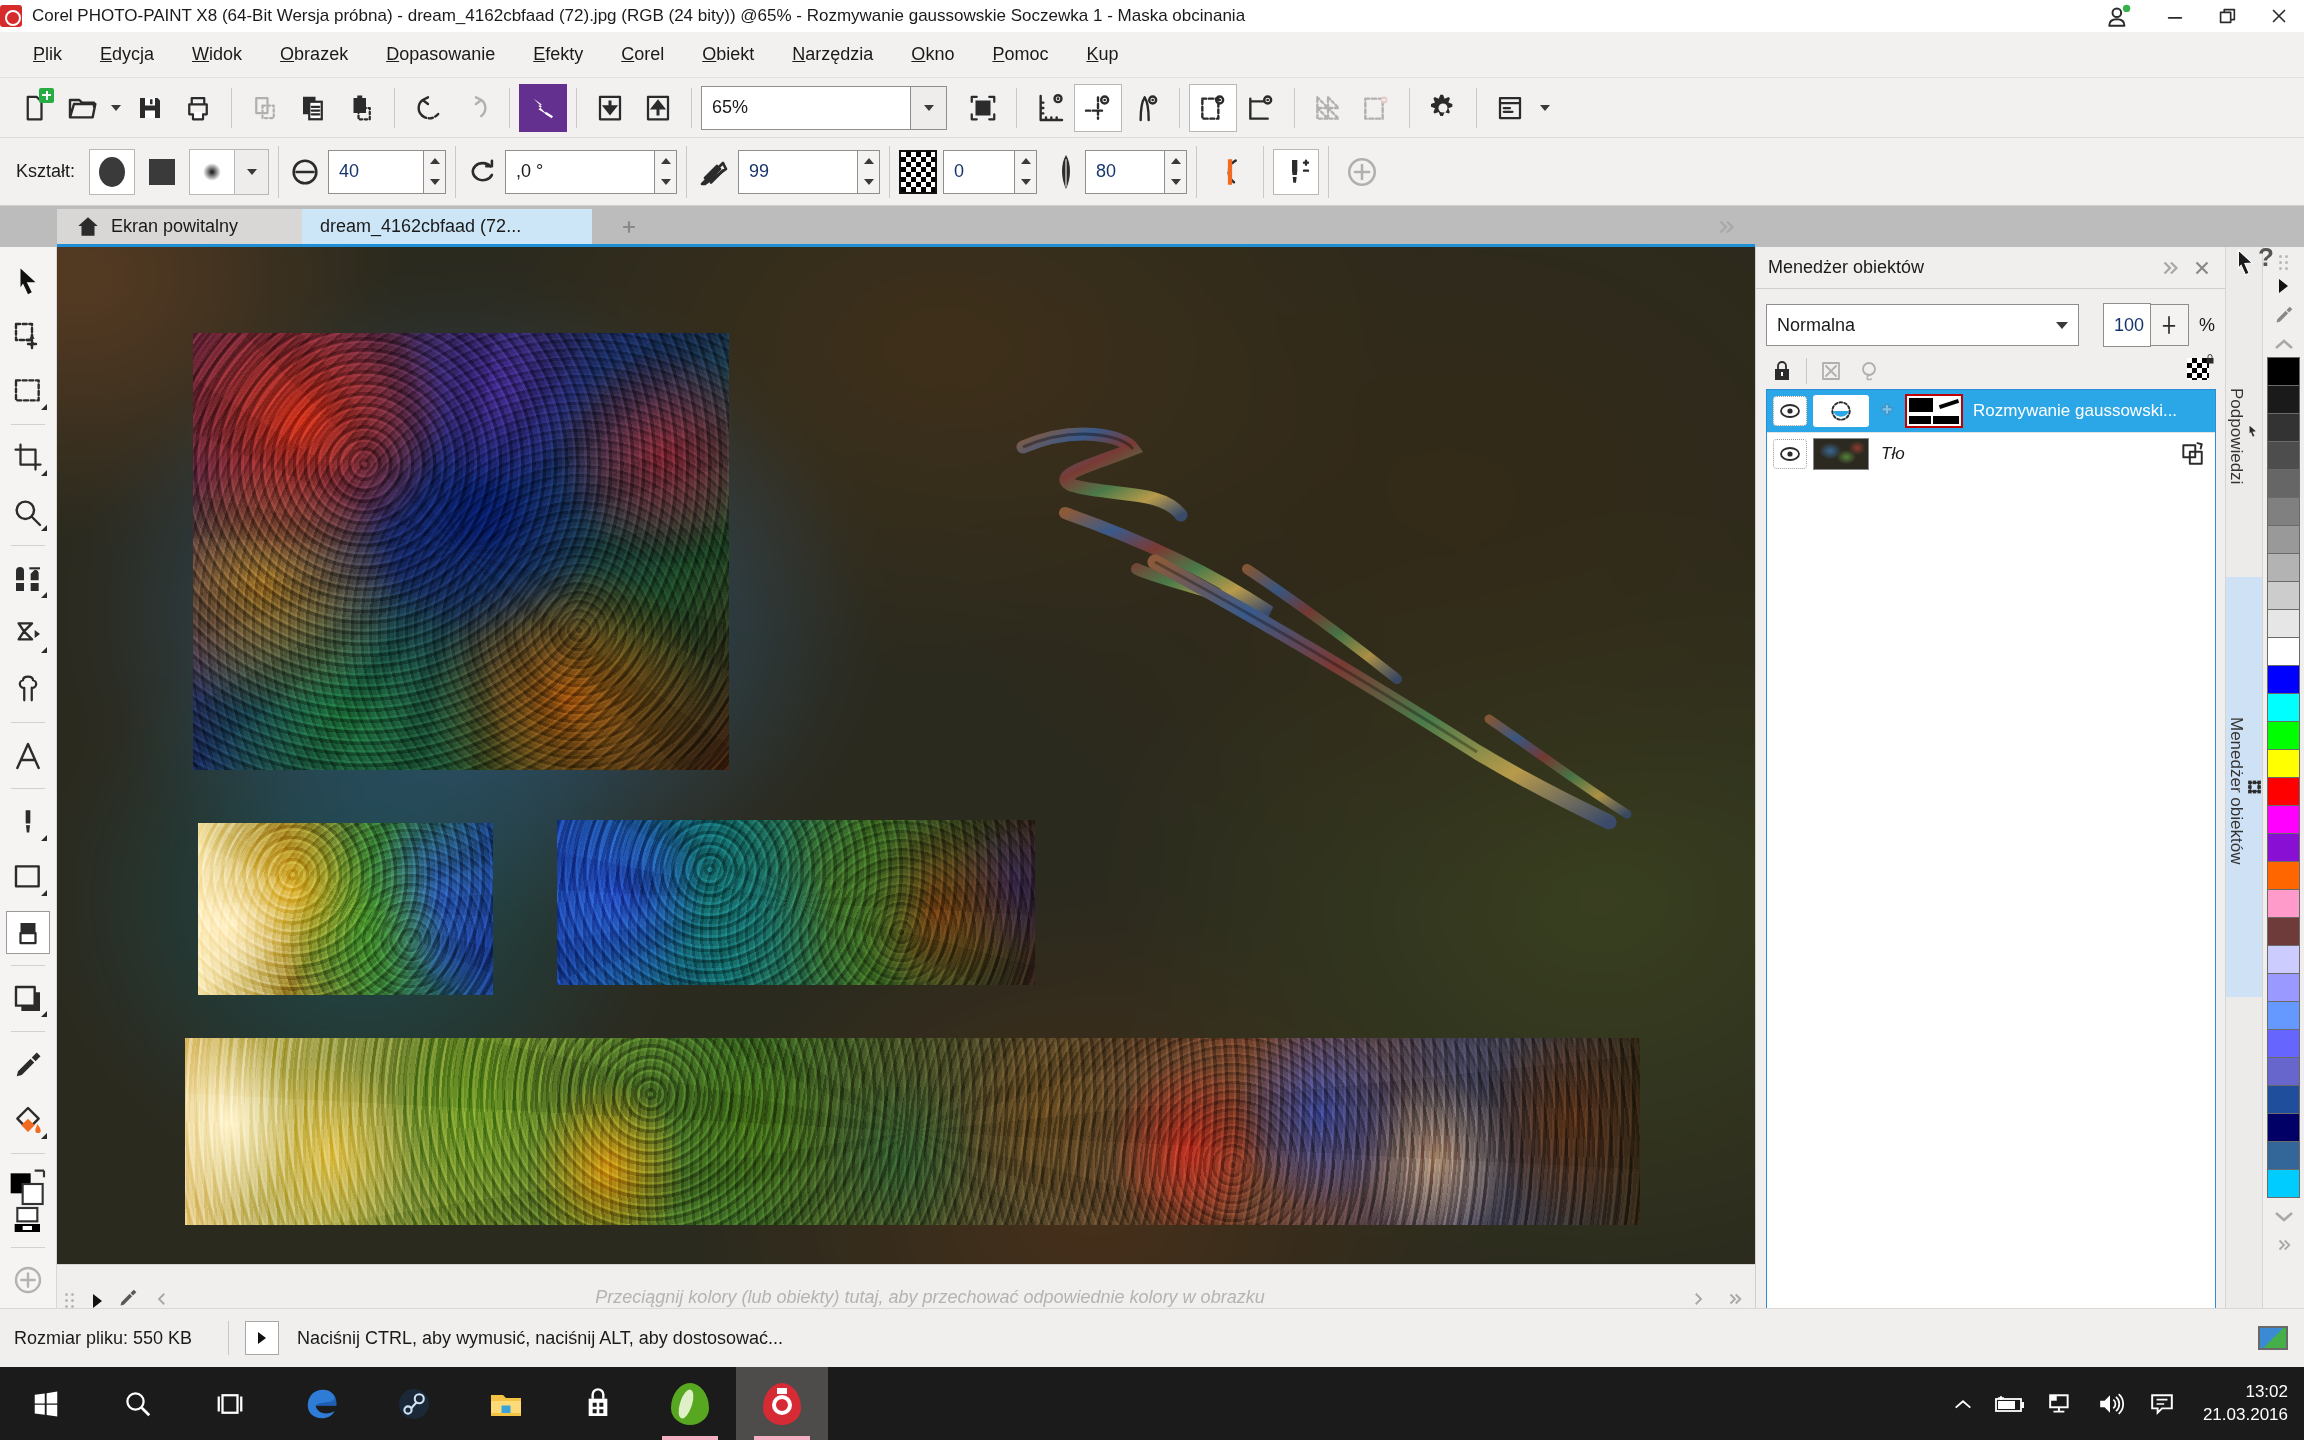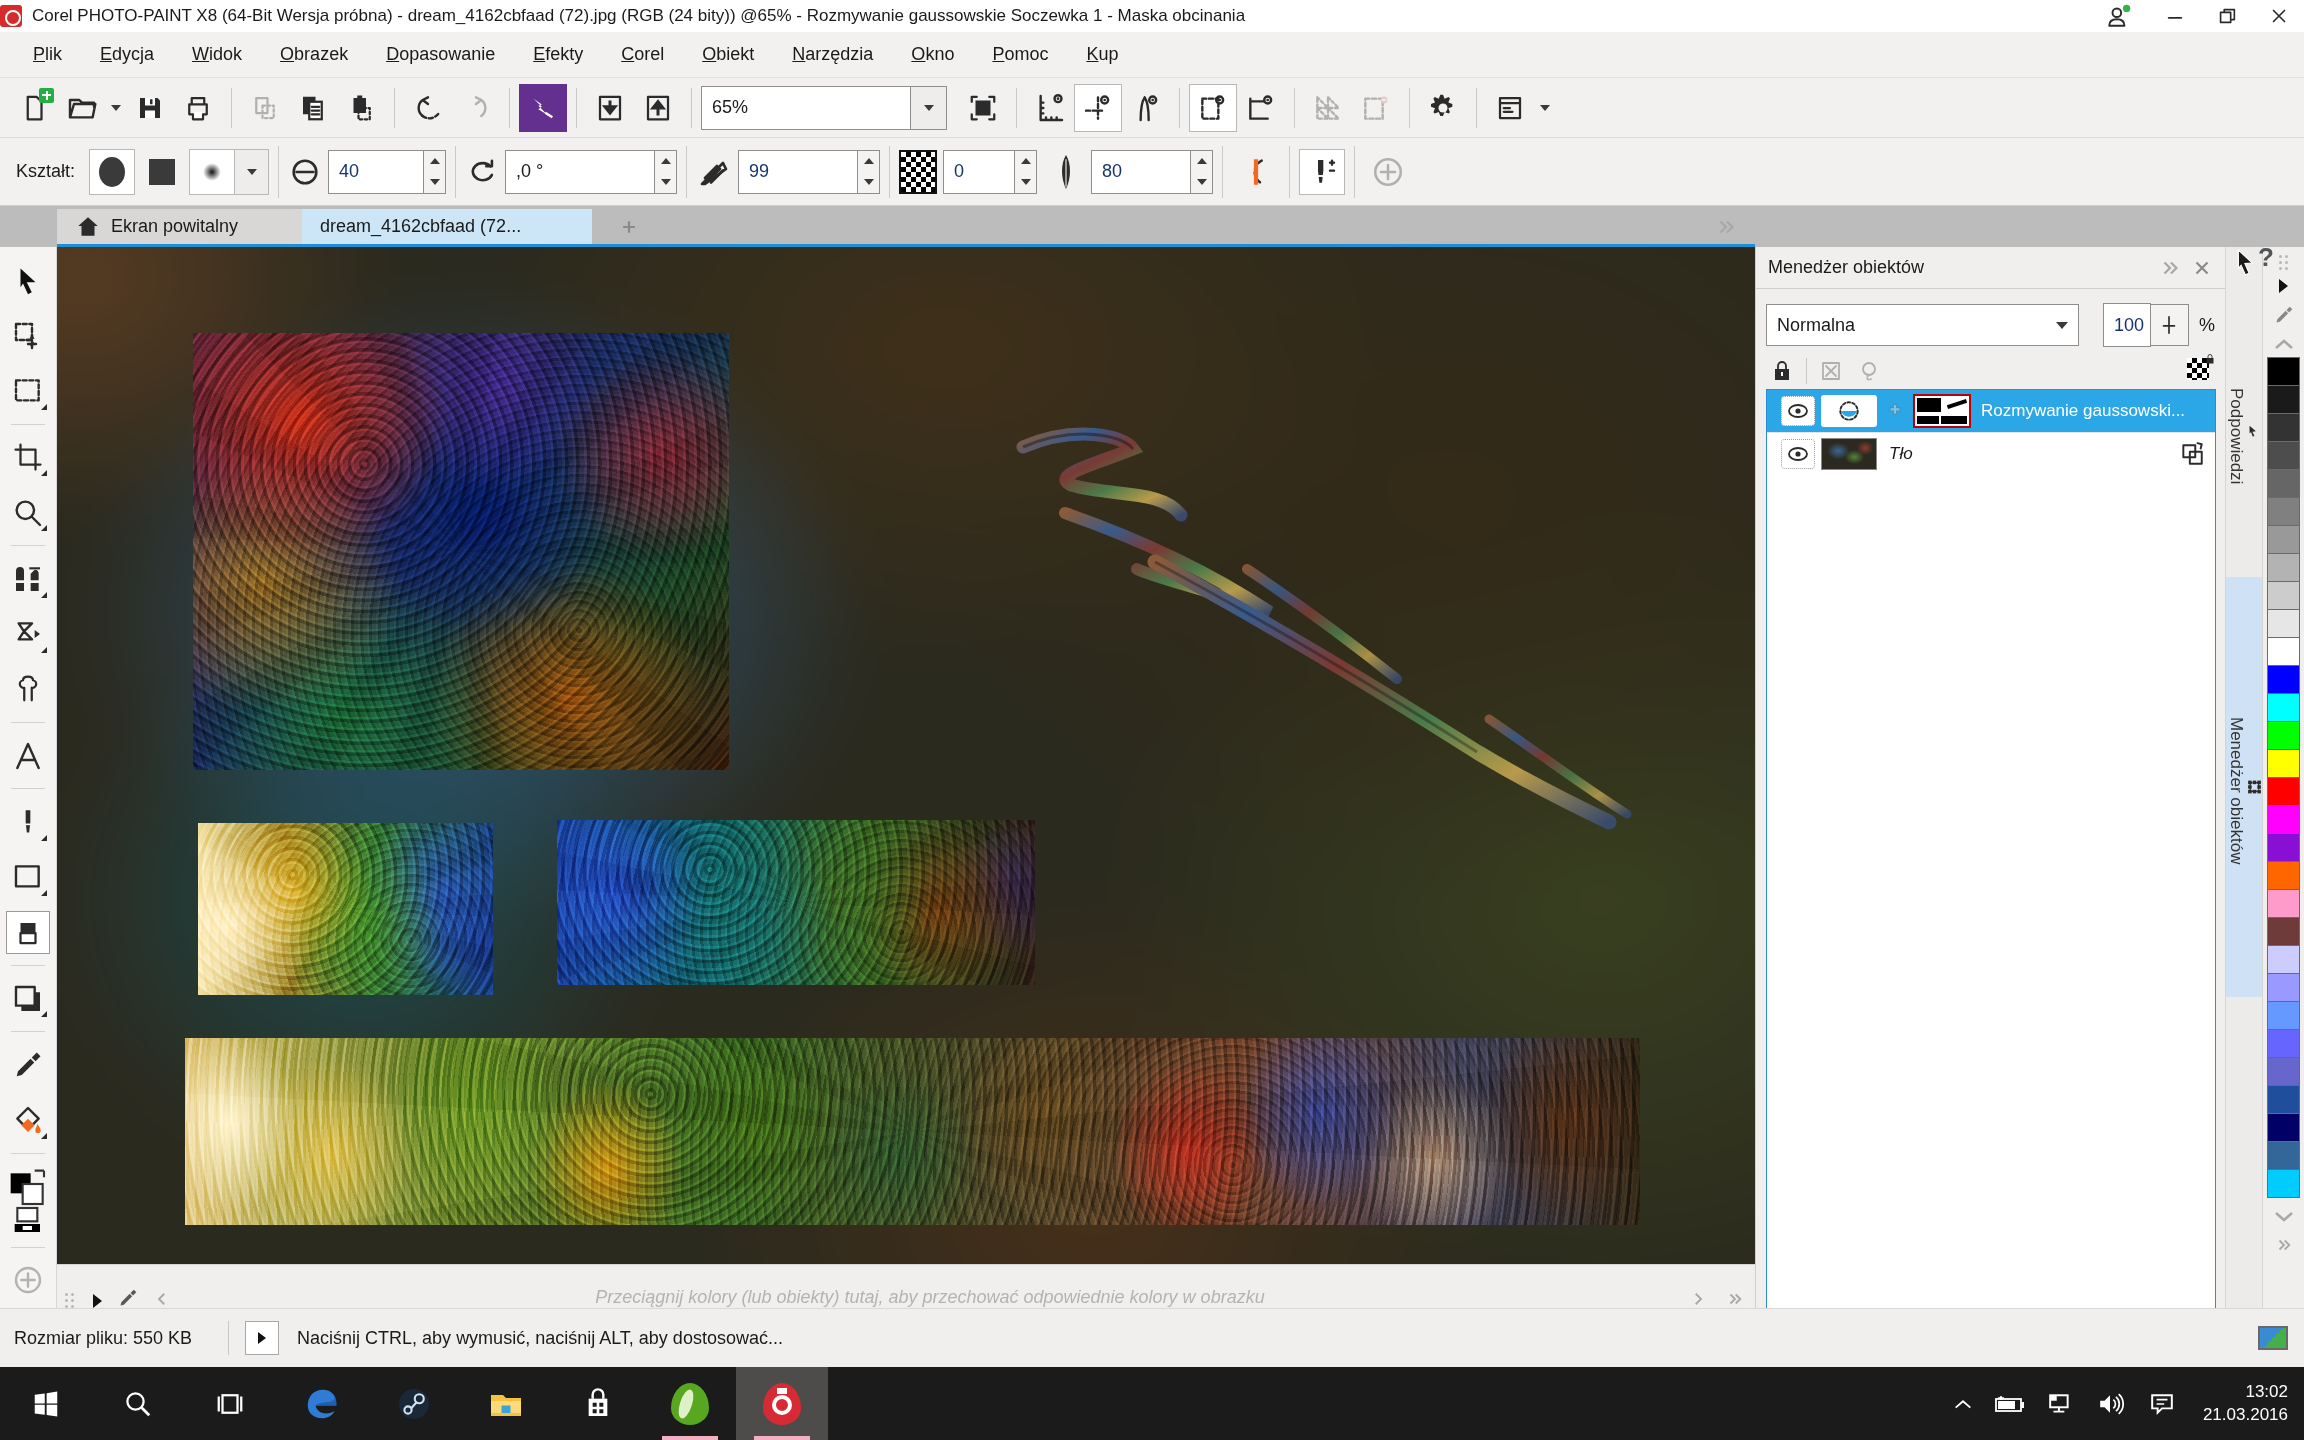--- a/index.html
+++ b/index.html
@@ -128,21 +128,21 @@
       radial-gradient(120px 140px at 95% 45%, rgba(92,62,42,.9), transparent 72%),
       linear-gradient(90deg,#d8c79a,#7a8a4a 18%,#4a6a3a 38%,#54503a 55%,#6a4a3a 72%,#4a4a5a 88%,#3a3226); }
 
   
   .panel { position:absolute; left:1755px; top:247px; width:470px; height:1061px; background:#f0efee;
            border-left:1px solid #d0cfce; }
   .panel-h { height:42px; display:flex; align-items:center; padding:0 12px; border-bottom:1px solid #cfcecd; font-size:18px; }
   .combo { background:#fff; border:1px solid #8f8e8d; height:42px; display:flex; align-items:center;
            justify-content:space-between; padding:0 10px; font-size:18px; color:#1a1a1a; }
   .list { position:absolute; left:10px; top:142px; width:450px; height:1030px; background:#fff; border:1px solid #2b8dd6; }
-  .lrow { height:42px; display:flex; align-items:center;padding-left:8px; }
+  .lrow { height:42px; display:flex; align-items:center; }
   .lrow.sel { background:#2ba7e8; color:#fff; }
   .eyechip { width:34px; height:30px; margin:0 6px; background:#fff; border:1px dotted #9a9a9a; border-radius:4px;
              display:flex; align-items:center; justify-content:center; }
   .thumb { width:56px; height:32px; border:1px solid #888; }
   .checker { background:conic-gradient(#000 0 25%, #fff 0 50%, #000 0 75%, #fff 0) 0 0/10px 10px; }
 
   
   .dstrip { position:absolute; left:2225px; top:247px; width:37px; height:1061px; background:#ecebea; border-left:1px solid #d5d4d3; }
   .vtab { position:absolute; left:0; width:37px; display:flex; flex-direction:column; align-items:center;
           writing-mode:vertical-rl; font-size:17px; color:#333; padding-top:8px; }
@@ -439,21 +439,21 @@
       <span>0</span>
     </div>
   <div class="spincol">
       <span class="tri-u"></span>
       <span class="tri-dn"></span>
     </div>
   <svg width="26" height="38" viewBox="0 0 24 36" style="margin-left:16px;">
       <path d="M12 2c5 8 5 22 0 32-5-10-5-24 0-32z" fill="#2b2b2b"></path>
       <path d="M12 6v26" stroke="#fff" stroke-width="1"></path>
     </svg>
-  <div class="field" style="width:100px;margin-left:12px;">
+  <div class="field" style="width:80px;margin-left:6px;">
       <span>80</span>
     </div>
   <div class="spincol">
       <span class="tri-u"></span>
       <span class="tri-dn"></span>
     </div>
   <div class="sep-v" style="height:52px;"></div>
   <div class="tbtn">
     <svg width="34" height="34" viewBox="0 0 24 24">
         <path class="ic" d="M16 4a9 9 0 0 0 0 16" stroke-dasharray="3 2" stroke-width="2.2"></path>

